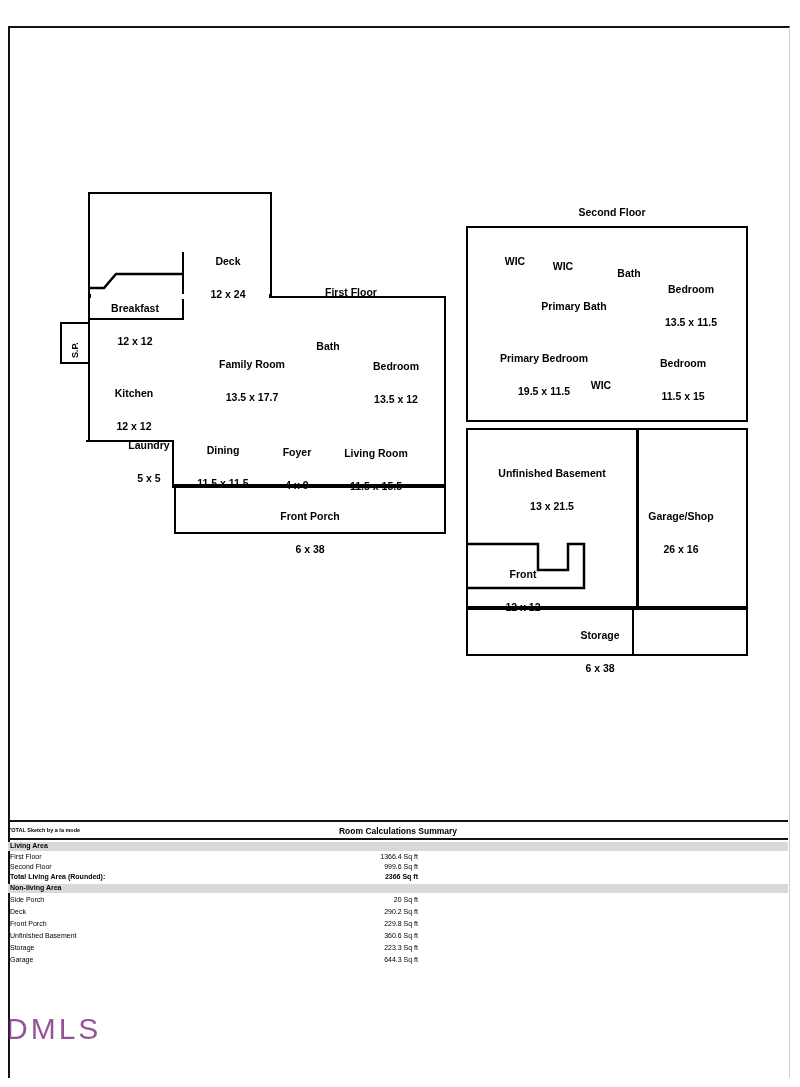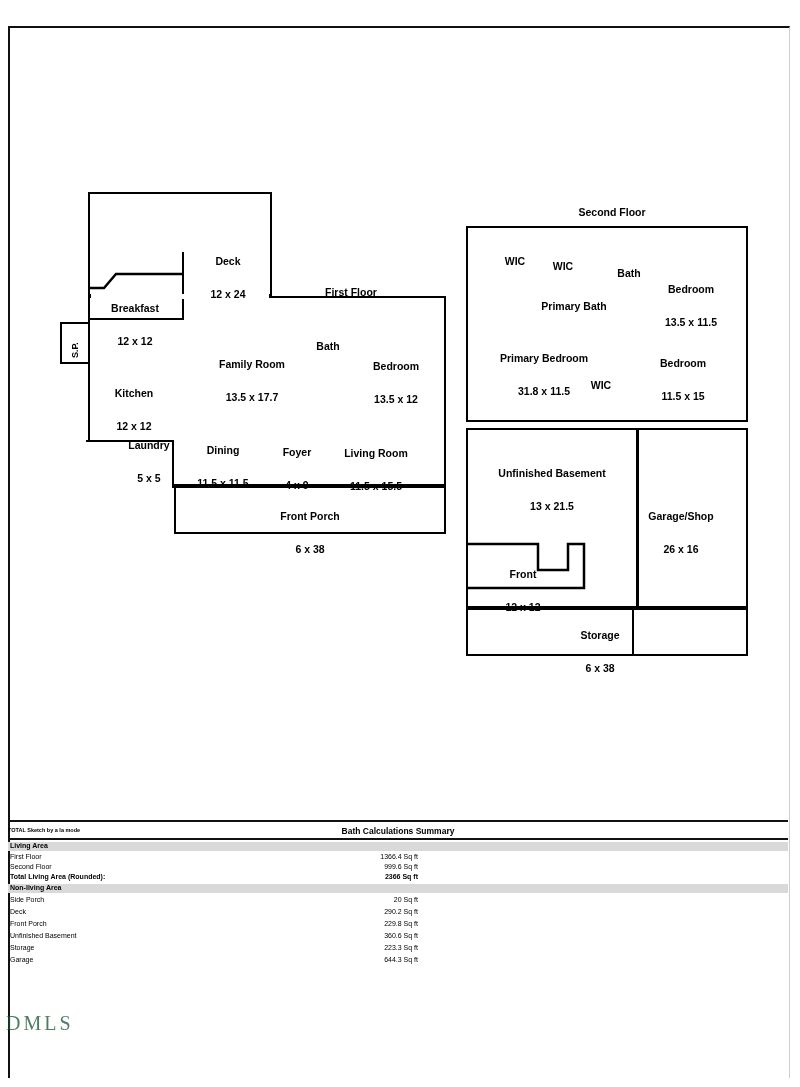--- a/index.html
+++ b/index.html
@@ -134,23 +134,23 @@
     text-align: right;
     top: 0;
     white-space: nowrap;
   }
   .srow.bold .nm, .srow.bold .vl { font-weight: bold; }
 
   #watermark {
     position: absolute;
     left: 6px;
     top: 1012px;
-    font-family: Liberation Serif, serif;
-    font-size: 20px;
-    color: #14532d;
+    font-family: Liberation Sans, sans-serif;
+    font-size: 30px;
+    color: #701a75;
     letter-spacing: 3px;
     opacity: .75;
   }
 </style>
 </head>
 <body>
 
 <div id="sheet">
 
   <div class="page-edge"></div>
@@ -253,21 +253,21 @@
   </div>
   <div class="label" style="left:636px; top:271px; width:110px;">
     <span>Bedroom</span>
     <span class="dim">13.5 x 11.5</span>
   </div>
   <div class="label" style="left:508px; top:288px; width:132px;">
     <span>Primary Bath</span>
   </div>
   <div class="label" style="left:466px; top:340px; width:156px;">
     <span>Primary Bedroom</span>
-    <span class="dim">31.8 x 11.5</span>
+    <span class="dim">19.5 x 11.5</span>
   </div>
   <div class="label" style="left:570px; top:367px; width:62px;">
     <span>WIC</span>
   </div>
   <div class="label" style="left:630px; top:345px; width:106px;">
     <span>Bedroom</span>
     <span class="dim">11.5 x 15</span>
   </div>
 
   <div class="wall" style="left:466px; top:428px; width:282px; height:180px;"></div>
@@ -294,21 +294,21 @@
     <span class="dim">12 x 12</span>
   </div>
   <div class="label" style="left:548px; top:617px; width:104px;">
     <span>Storage</span>
     <span class="dim">6 x 38</span>
   </div>
 
   <div id="summary">
     <div class="sum-rule" style="top:0px;"></div>
     <div class="sketch-credit">TOTAL Sketch by a la mode</div>
-    <div class="sum-title">Bath Calculations Summary</div>
+    <div class="sum-title">Room Calculations Summary</div>
     <div class="sum-rule" style="top:18px;"></div>
 
     <div class="band" style="top:22px;"></div>
     <div class="srow bold" style="top:22px;">
       <span class="nm">Living Area</span>
     </div>
 
     <div class="srow" style="top:33px;">
       <span class="nm">First Floor</span>
       <span class="vl">1366.4 Sq ft</span>

